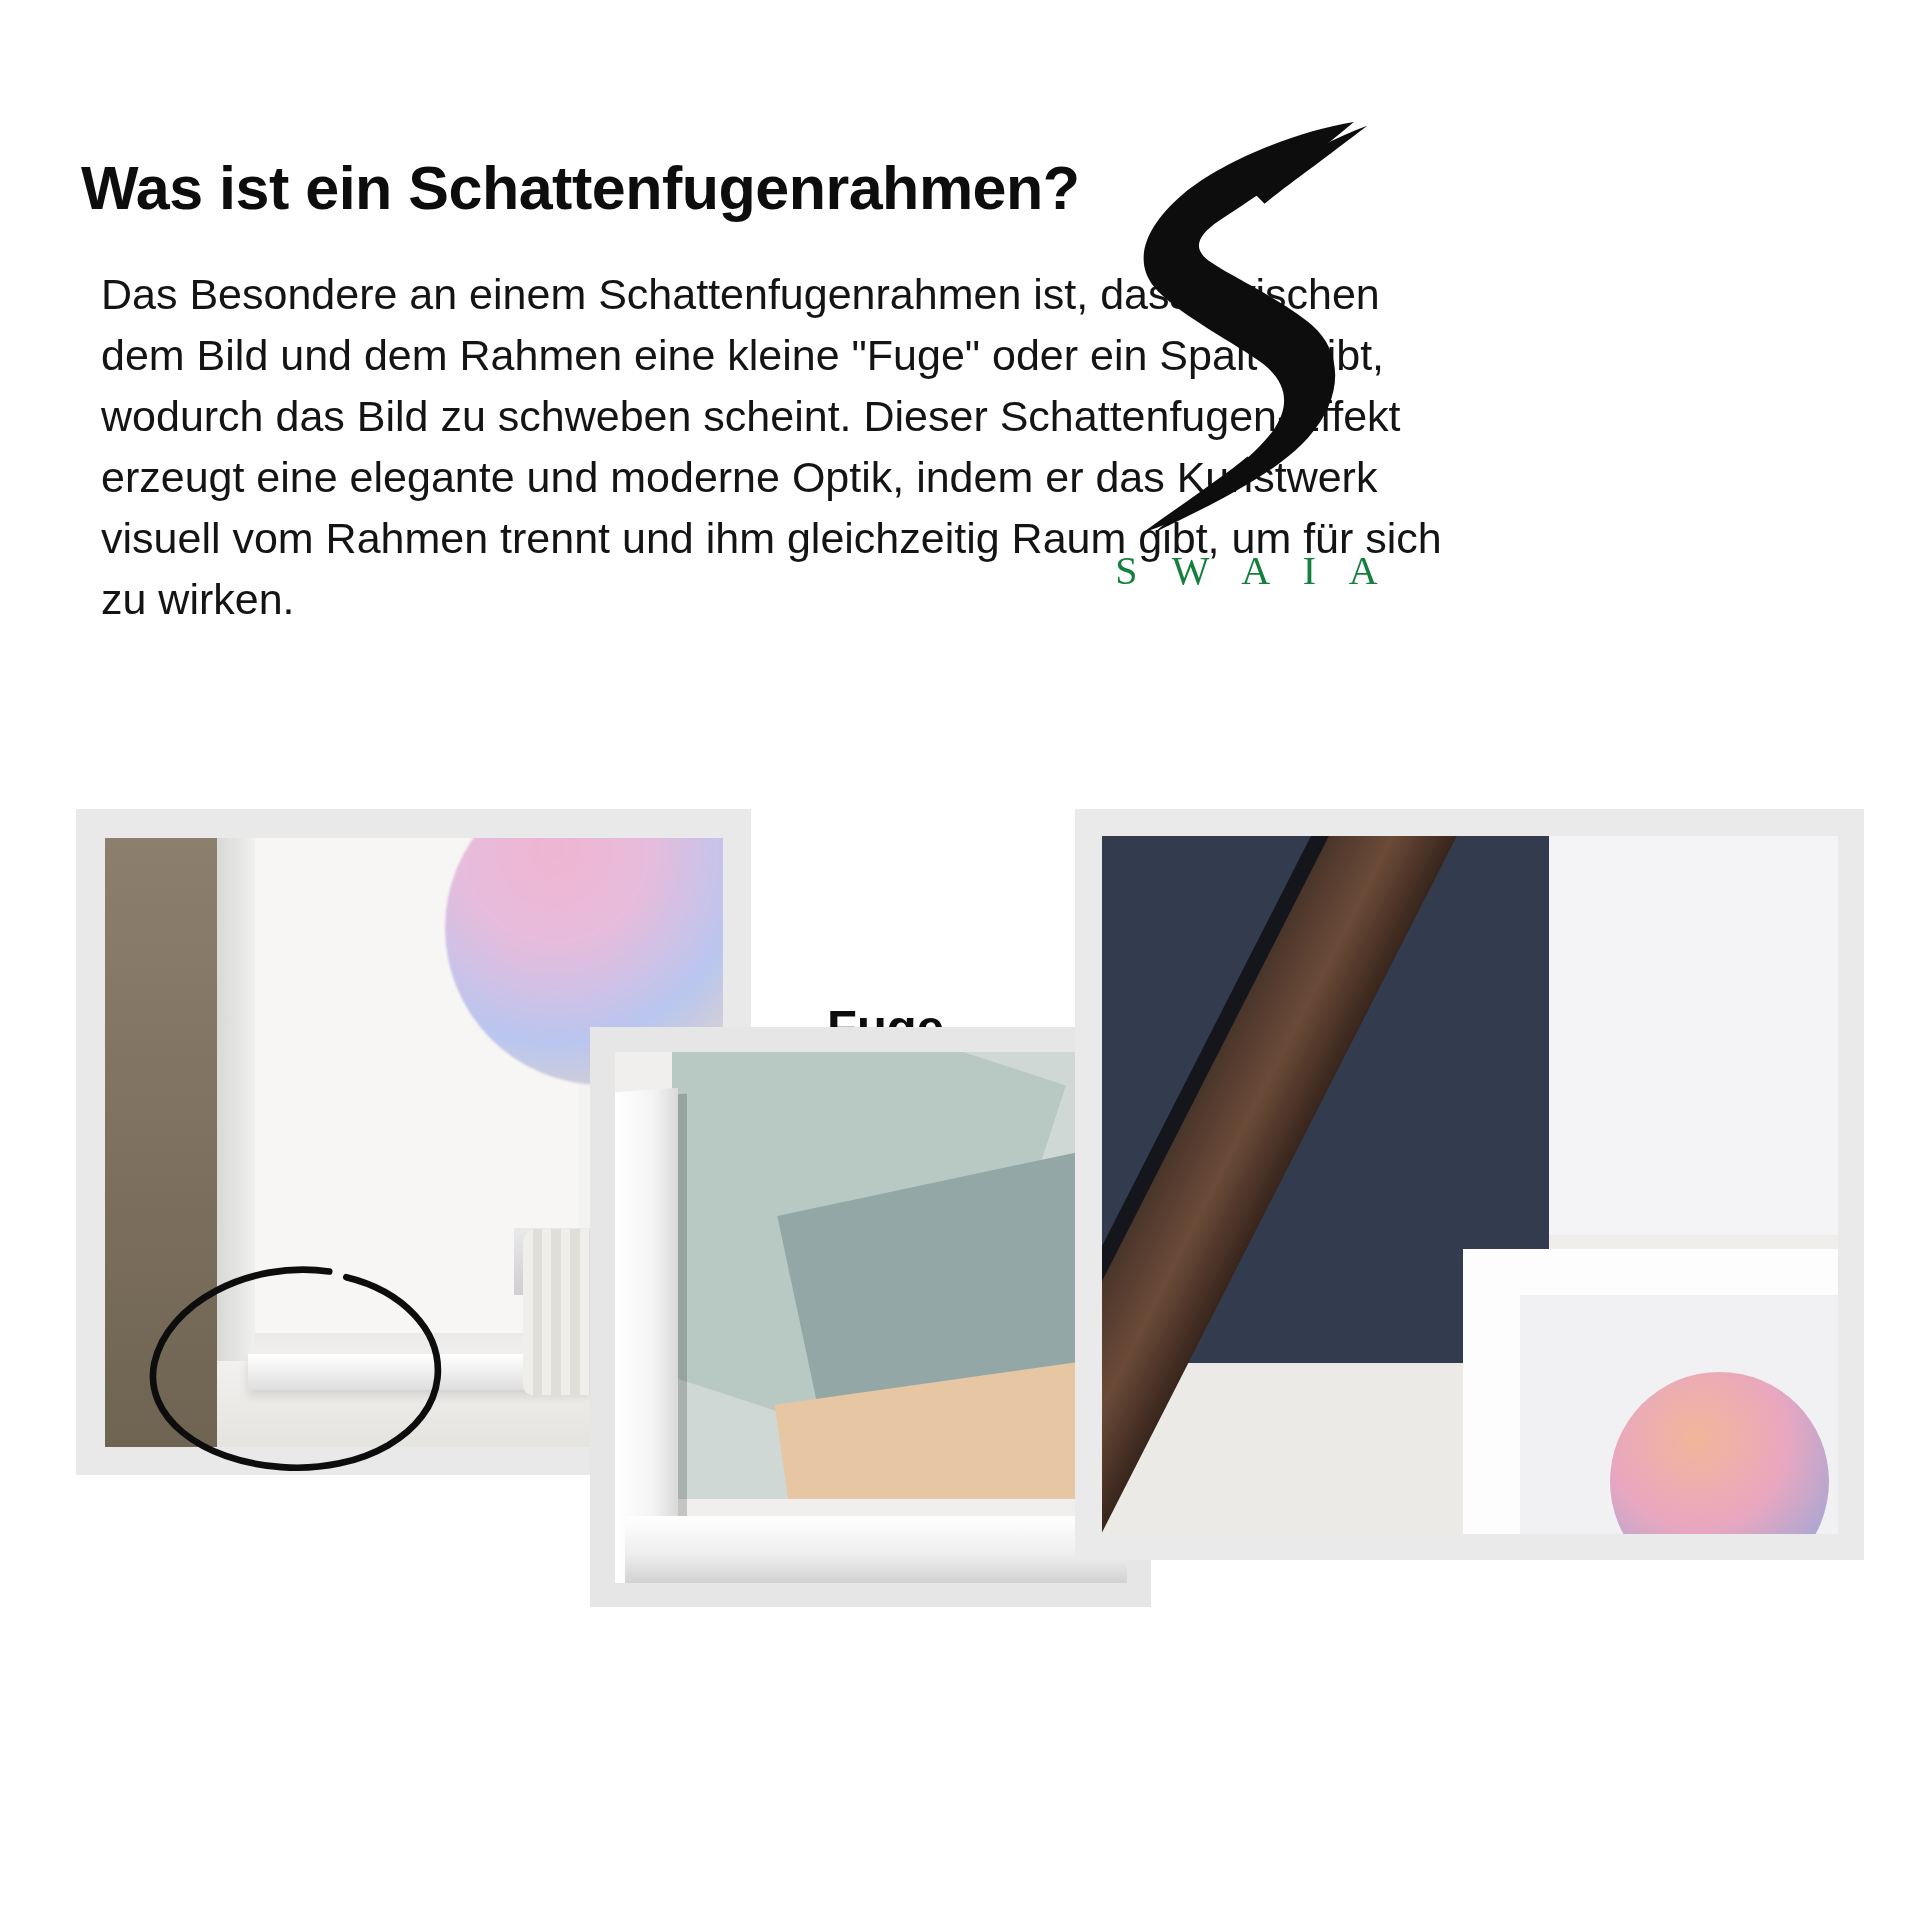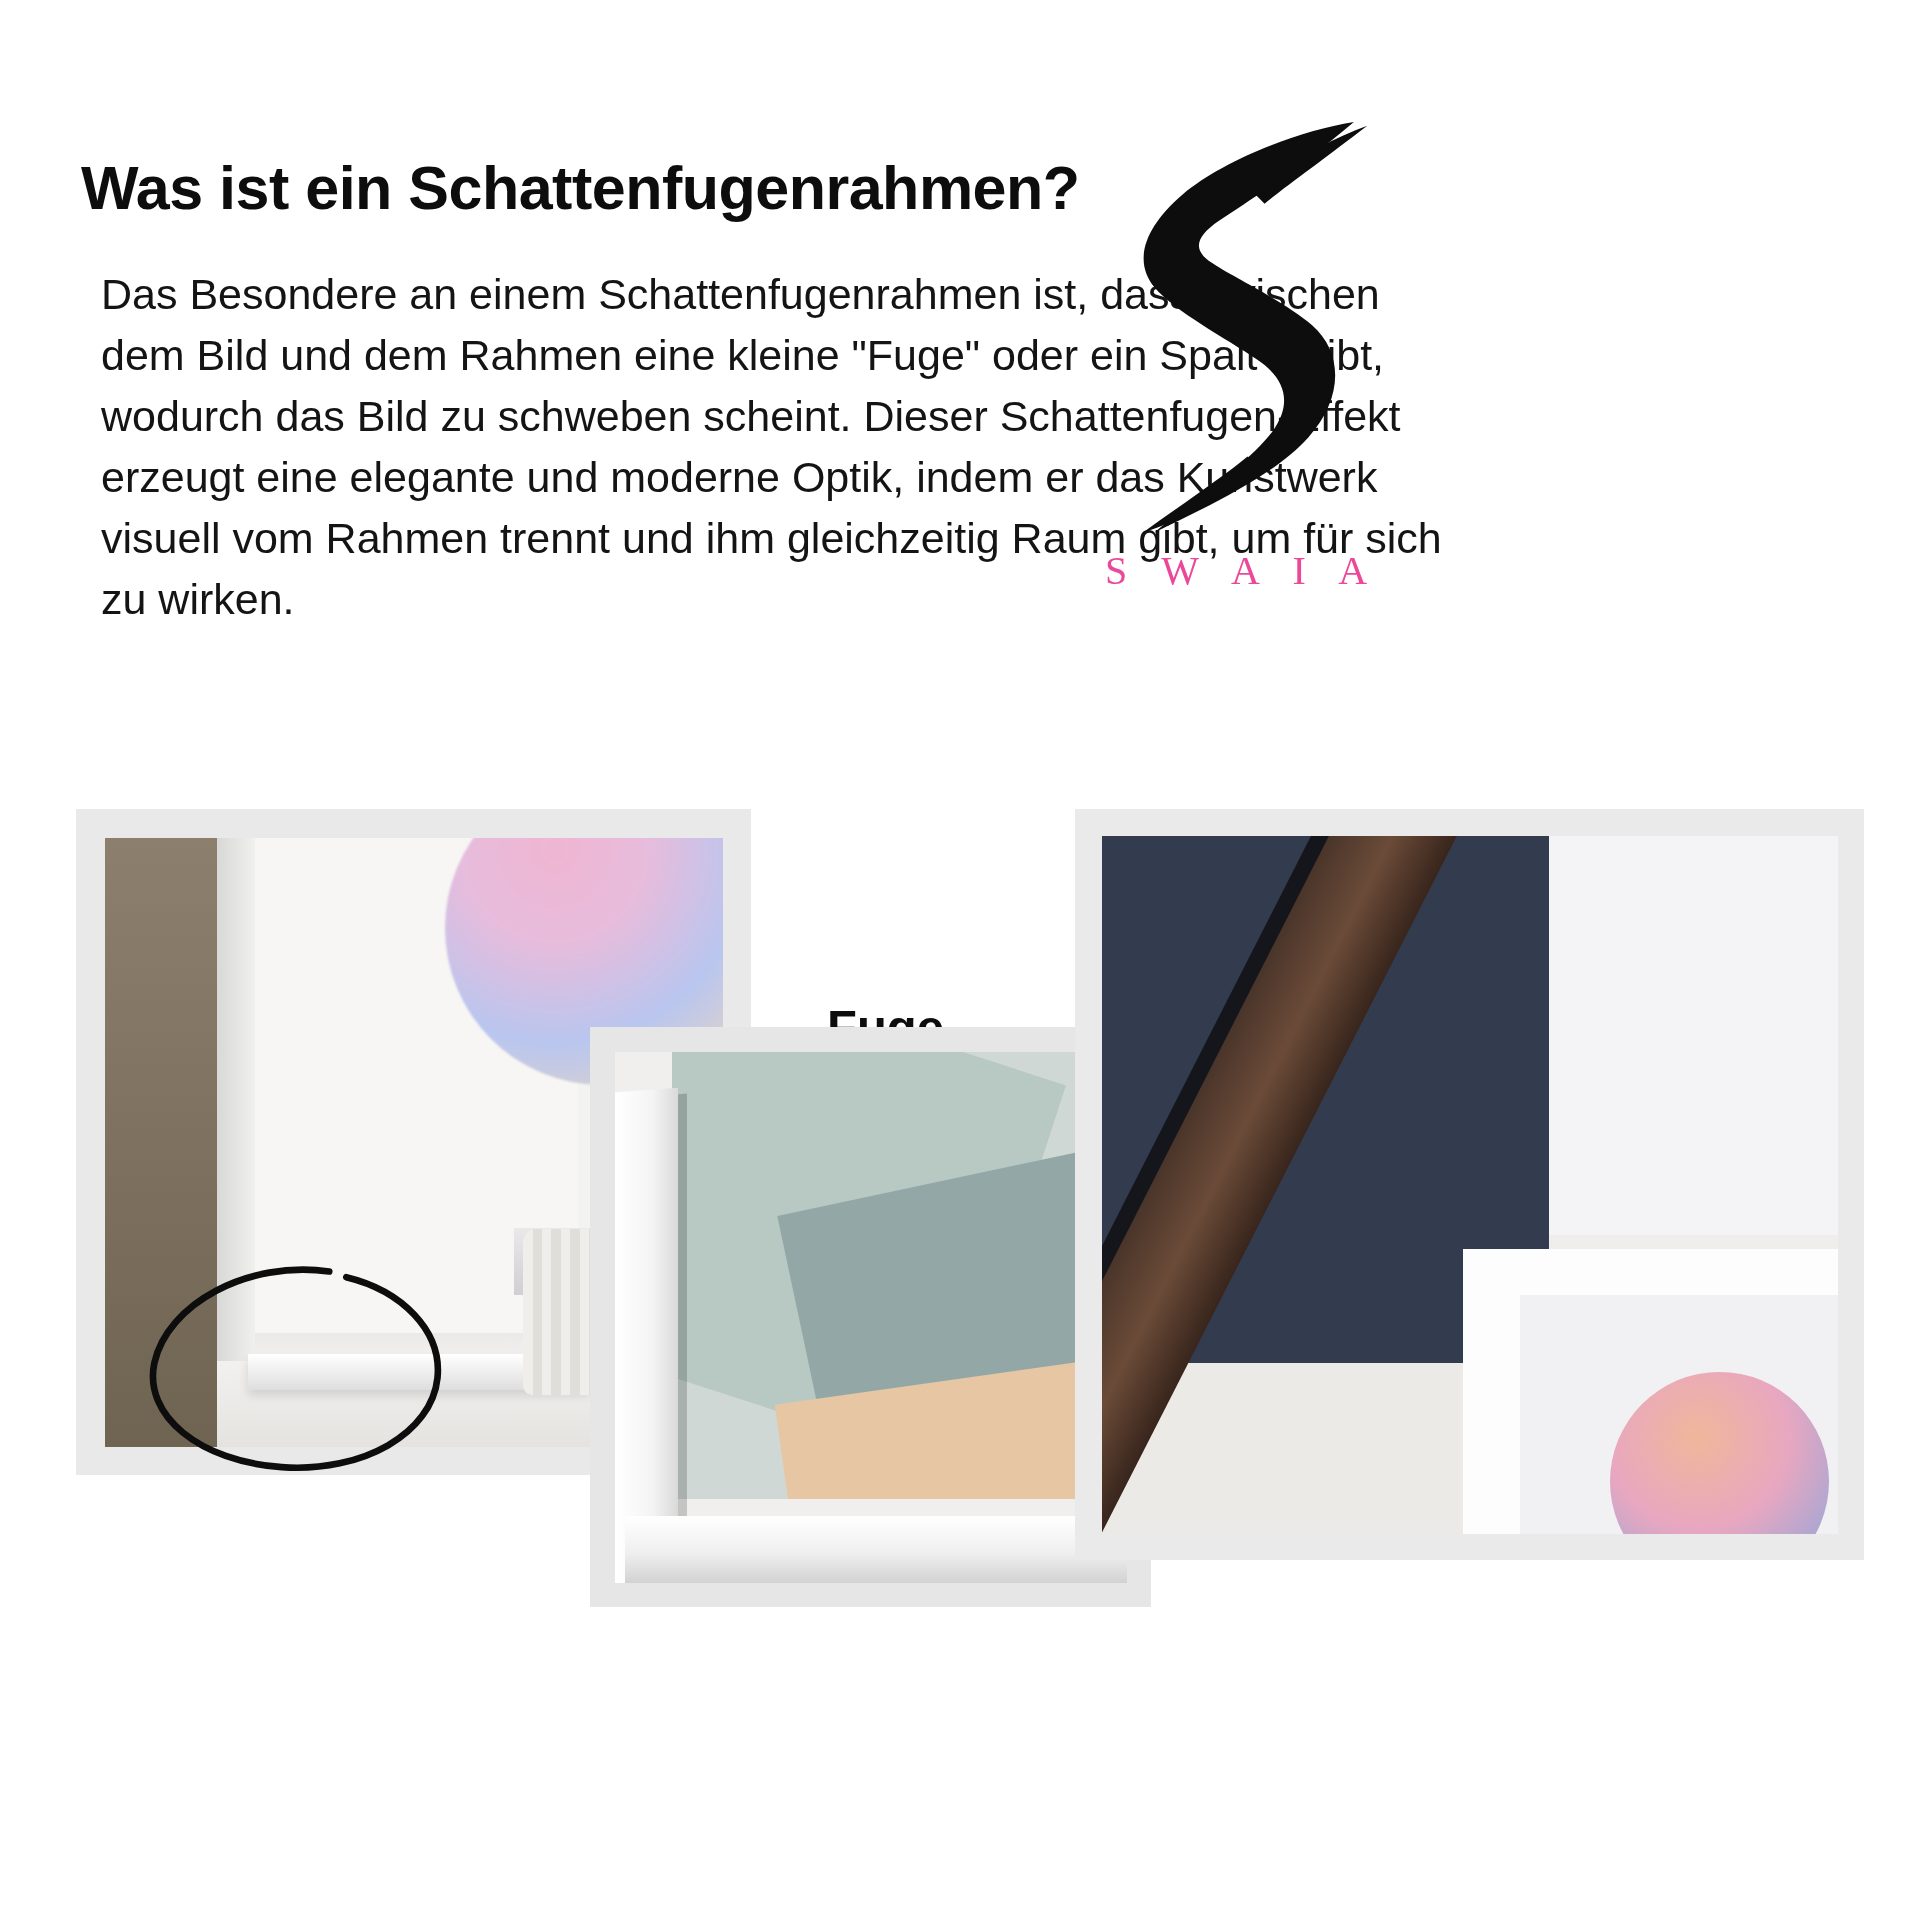--- a/index.html
+++ b/index.html
@@ -57,24 +57,24 @@
     position: absolute;
     left: 0; top: 0;
     width: 285px;
     height: 433px;
   }
   .logo-word {
     position: absolute;
     left: 0;
     top: 433px;
     width: 285px;
-    text-align: left;
+    text-align: right;
     font-size: 40px;
     letter-spacing: 12.4px;
-    color: #ec4899;
+    color: #15803d;
     font-family: "Liberation Serif", serif;
   }
 
   
   .collage {
     position: absolute;
     left: 0;
     top: 723px;
     width: 1926px;
     height: 1203px;

